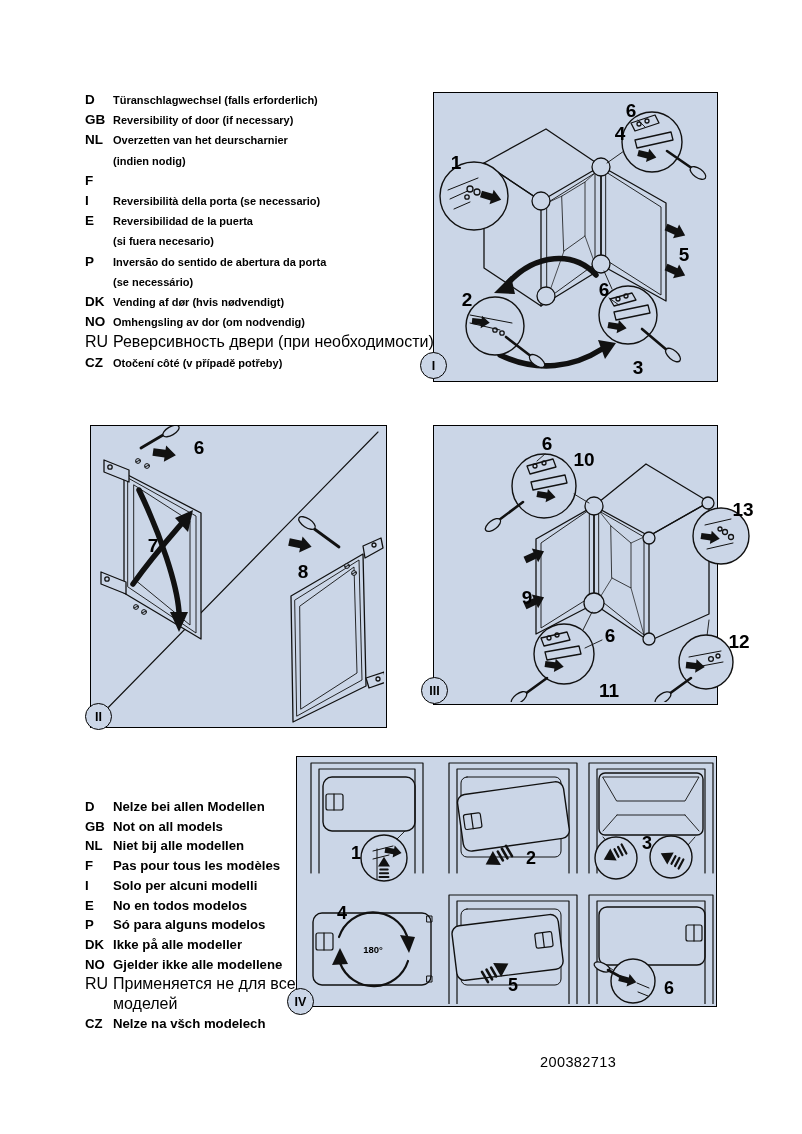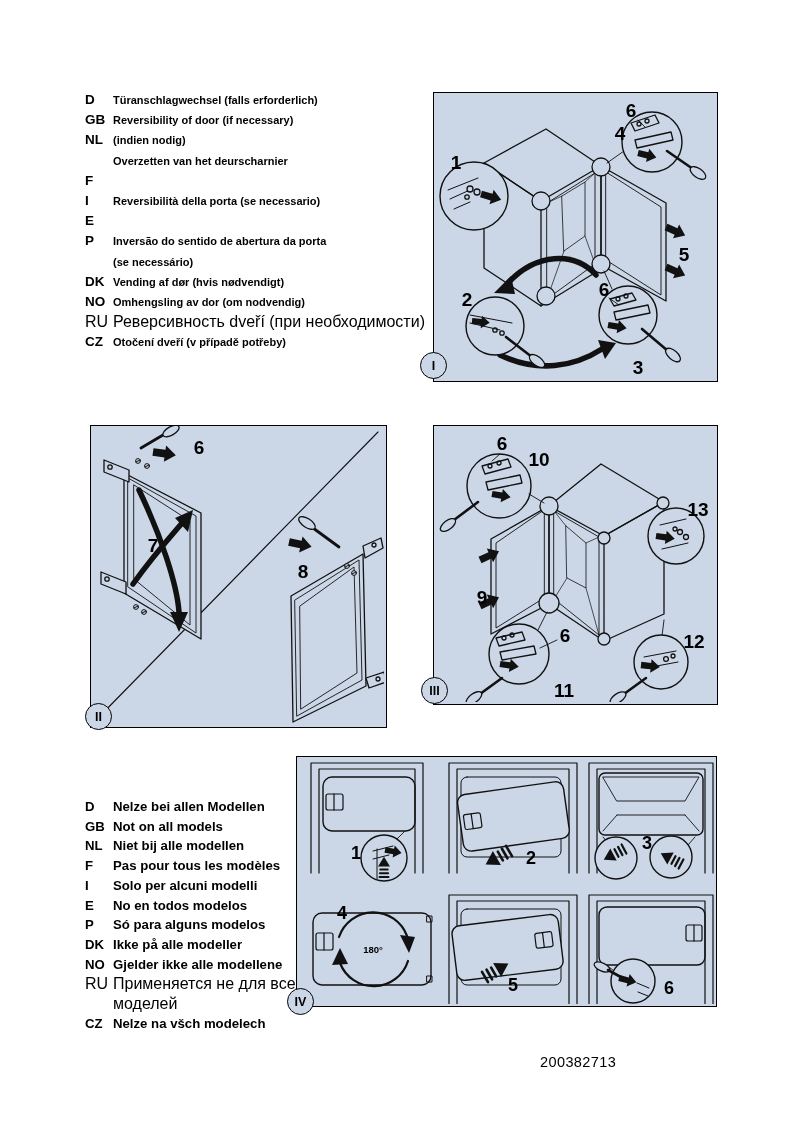--- a/index.html
+++ b/index.html
@@ -31,56 +31,60 @@
       <span class="code">D</span>
       <span class="txt">Türanschlagwechsel (falls erforderlich)</span>
     </div>
   <div class="row">
       <span class="code">GB</span>
       <span class="txt">Reversibility of door (if necessary)</span>
     </div>
   <div class="row">
       <span class="code">NL</span>
       <span class="txt">
+        <div>Overzetten van het deurscharnier</div>
         <div>(indien nodig)</div>
-        <div>Overzetten van het deurscharnier</div>
       </span>
     </div>
   <div class="row">
       <span class="code">F</span>
     </div>
   <div class="row">
       <span class="code">I</span>
       <span class="txt">Reversibilità della porta (se necessario)</span>
     </div>
   <div class="row">
       <span class="code">E</span>
+      <span class="txt">
+        <div>Reversibilidad de la puerta</div>
+        <div>(si fuera necesario)</div>
+      </span>
     </div>
   <div class="row">
       <span class="code">P</span>
       <span class="txt">
         <div>Inversão do sentido de abertura da porta</div>
         <div>(se necessário)</div>
       </span>
     </div>
   <div class="row">
       <span class="code">DK</span>
       <span class="txt">Vending af dør (hvis nødvendigt)</span>
     </div>
   <div class="row">
       <span class="code">NO</span>
       <span class="txt">Omhengsling av dor (om nodvendig)</span>
     </div>
   <div class="row ru">
       <span class="code">RU</span>
-      <span class="txt">Реверсивность dveří (при необходимости)</span>
+      <span class="txt">Реверсивность двери (при необходимости)</span>
     </div>
   <div class="row">
       <span class="code">CZ</span>
-      <span class="txt">Otočení dveří (v případě potřeby)</span>
+      <span class="txt">Otočení côté (v případě potřeby)</span>
     </div>
 </div>
 
 <div class="lang-block bottom" style="left:85px;top:797px;">
   <div class="row">
       <span class="code">D</span>
       <span class="txt">Nelze bei allen Modellen</span>
     </div>
   <div class="row">
       <span class="code">GB</span>
@@ -270,21 +274,21 @@
   </g>
   <text class="n" x="108" y="28" text-anchor="middle">6</text>
   <text class="n" x="62" y="126" text-anchor="middle">7</text>
   <text class="n" x="212" y="152" text-anchor="middle">8</text>
  </svg>
 </div>
 <div class="badge" style="left:85px;top:703px;">
     <span>II</span>
   </div>
 
-<div class="panel" style="left:433px;top:425px;width:285px;height:280px;">
+<div class="panel" style="left:433px;top:425px;width:285px;height:280px;padding-left:45px;">
  <svg width="281" height="276" viewBox="0 0 281 276">
   <g stroke="#111" fill="none" stroke-width="1.3" stroke-linejoin="round" stroke-linecap="round">
 
     <polygon points="167,38 230,76 170,110 115,80"></polygon>
     <polygon points="230,76 230,188 170,215 170,110"></polygon>
     <polyline points="115,80 115,178 170,215"></polyline>
     <polygon points="120,85 165,111 165,209 120,173" stroke-width="0.9"></polygon>
     <polygon points="132,100 152,117 152,162 133,152" stroke-width="0.8"></polygon>
     <path d="M120,85 L132,100 M165,111 L152,117 M165,209 L152,162 M120,173 L133,152" stroke-width="0.7"></path>
 

